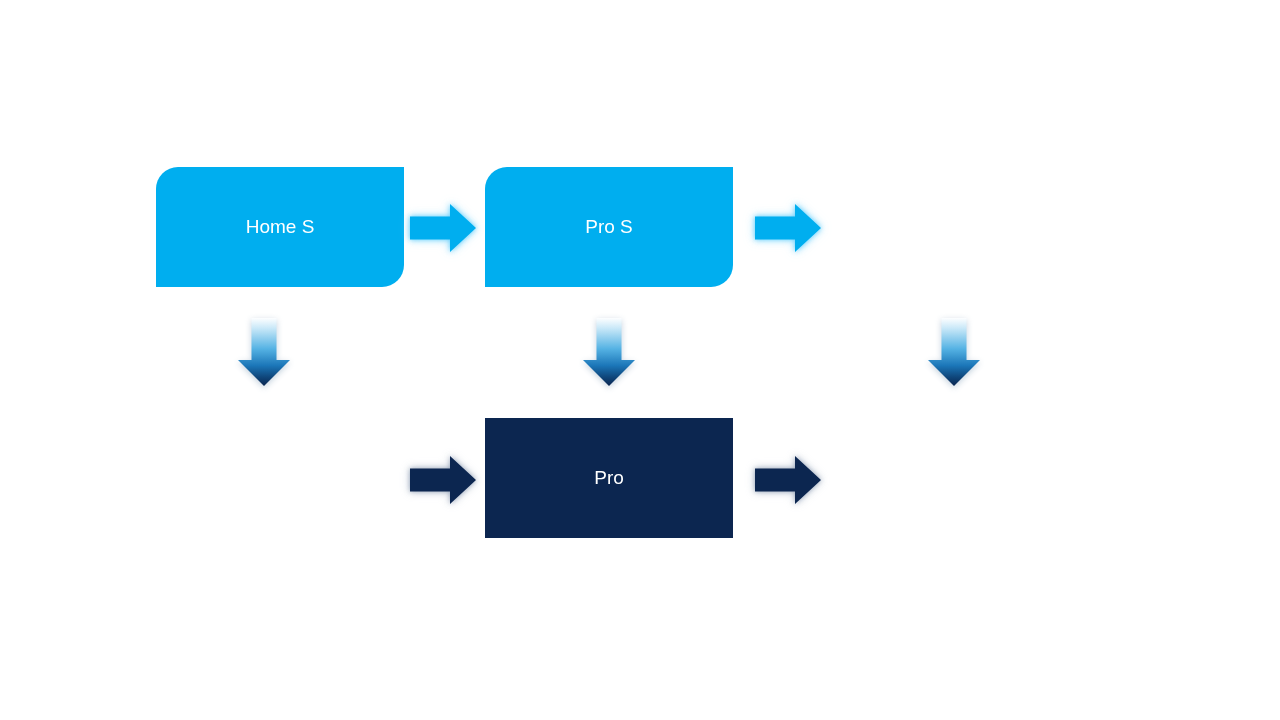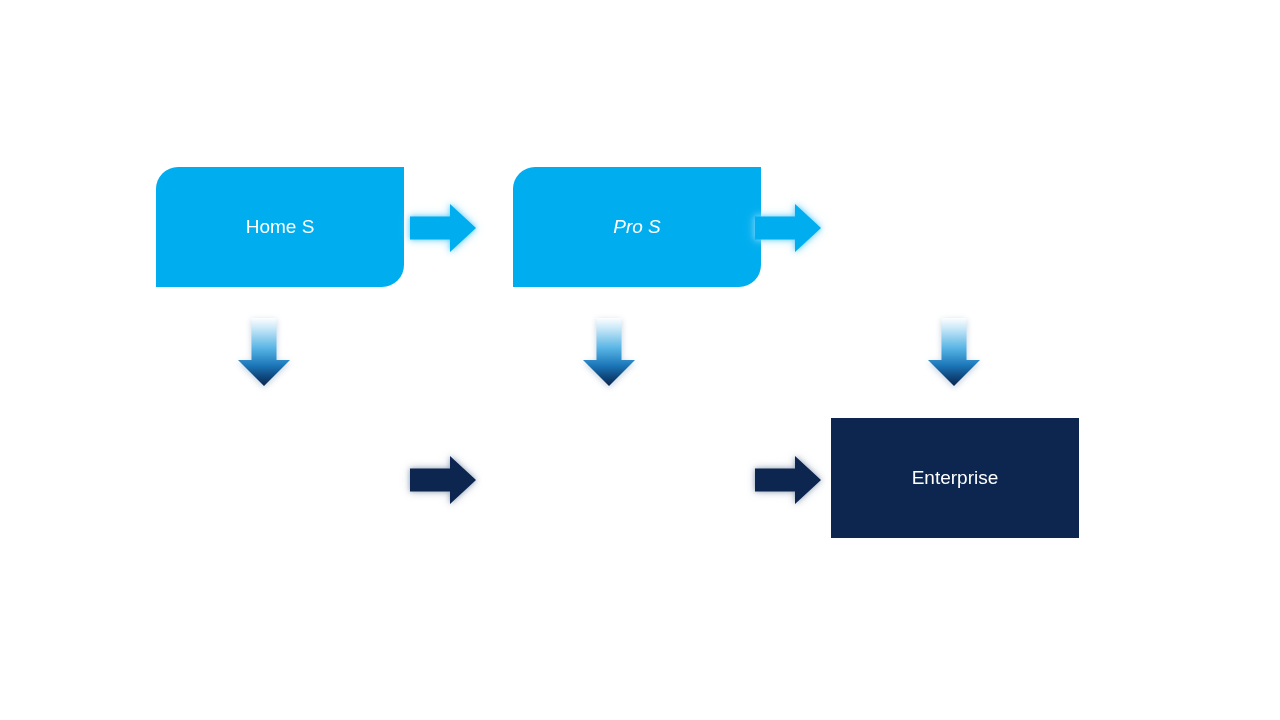--- a/index.html
+++ b/index.html
@@ -32,21 +32,21 @@
     background: var(--dark-navy, #0C2650);
     top: 418px;
   }
   .node-label {
     color: var(--label-text, #ffffff);
     font-size: 19px;
     line-height: 1.2;
     white-space: nowrap;
   }
   .col-1 { left: 140px; margin-left: 16px; }
-  .col-2 { left: 513px; font-style: italic; }
+  .col-2 { left: 485px; }
   .col-3 { left: 831px; }
 
   svg.arrow { position: absolute; overflow: visible; }
 
   .arrow-right { width: 66px; height: 48px; }
   .arrow-right.row-top { top: 204px; }
   .arrow-right.row-bottom { top: 456px; }
   .arrow-right.gap-1 { left: 410px; }
   .arrow-right.gap-2 { left: 755px; }
 
@@ -108,22 +108,22 @@
   <svg class="arrow arrow-down col-a" viewBox="0 0 52 68">
     <polygon fill="url(#downGrad)" points="13.5,0 38.5,0 38.5,42 52,42 26,68 0,42 13.5,42"></polygon>
   </svg>
   <svg class="arrow arrow-down col-b" viewBox="0 0 52 68">
     <polygon fill="url(#downGrad)" points="13.5,0 38.5,0 38.5,42 52,42 26,68 0,42 13.5,42"></polygon>
   </svg>
   <svg class="arrow arrow-down col-c" viewBox="0 0 52 68">
     <polygon fill="url(#downGrad)" points="13.5,0 38.5,0 38.5,42 52,42 26,68 0,42 13.5,42"></polygon>
   </svg>
 
-  <div class="node node-bottom col-3">
-    <span class="node-label">Enterprise</span>
+  <div class="node node-bottom col-2">
+    <span class="node-label">Pro</span>
   </div>
 
   <svg class="arrow arrow-right arrow-dark row-bottom gap-1" viewBox="0 0 66 48">
     <polygon points="0,12.5 40,12.5 40,0 66,24 40,48 40,35.5 0,35.5"></polygon>
   </svg>
   <svg class="arrow arrow-right arrow-dark row-bottom gap-2" viewBox="0 0 66 48">
     <polygon points="0,12.5 40,12.5 40,0 66,24 40,48 40,35.5 0,35.5"></polygon>
   </svg>
 
 </div>

